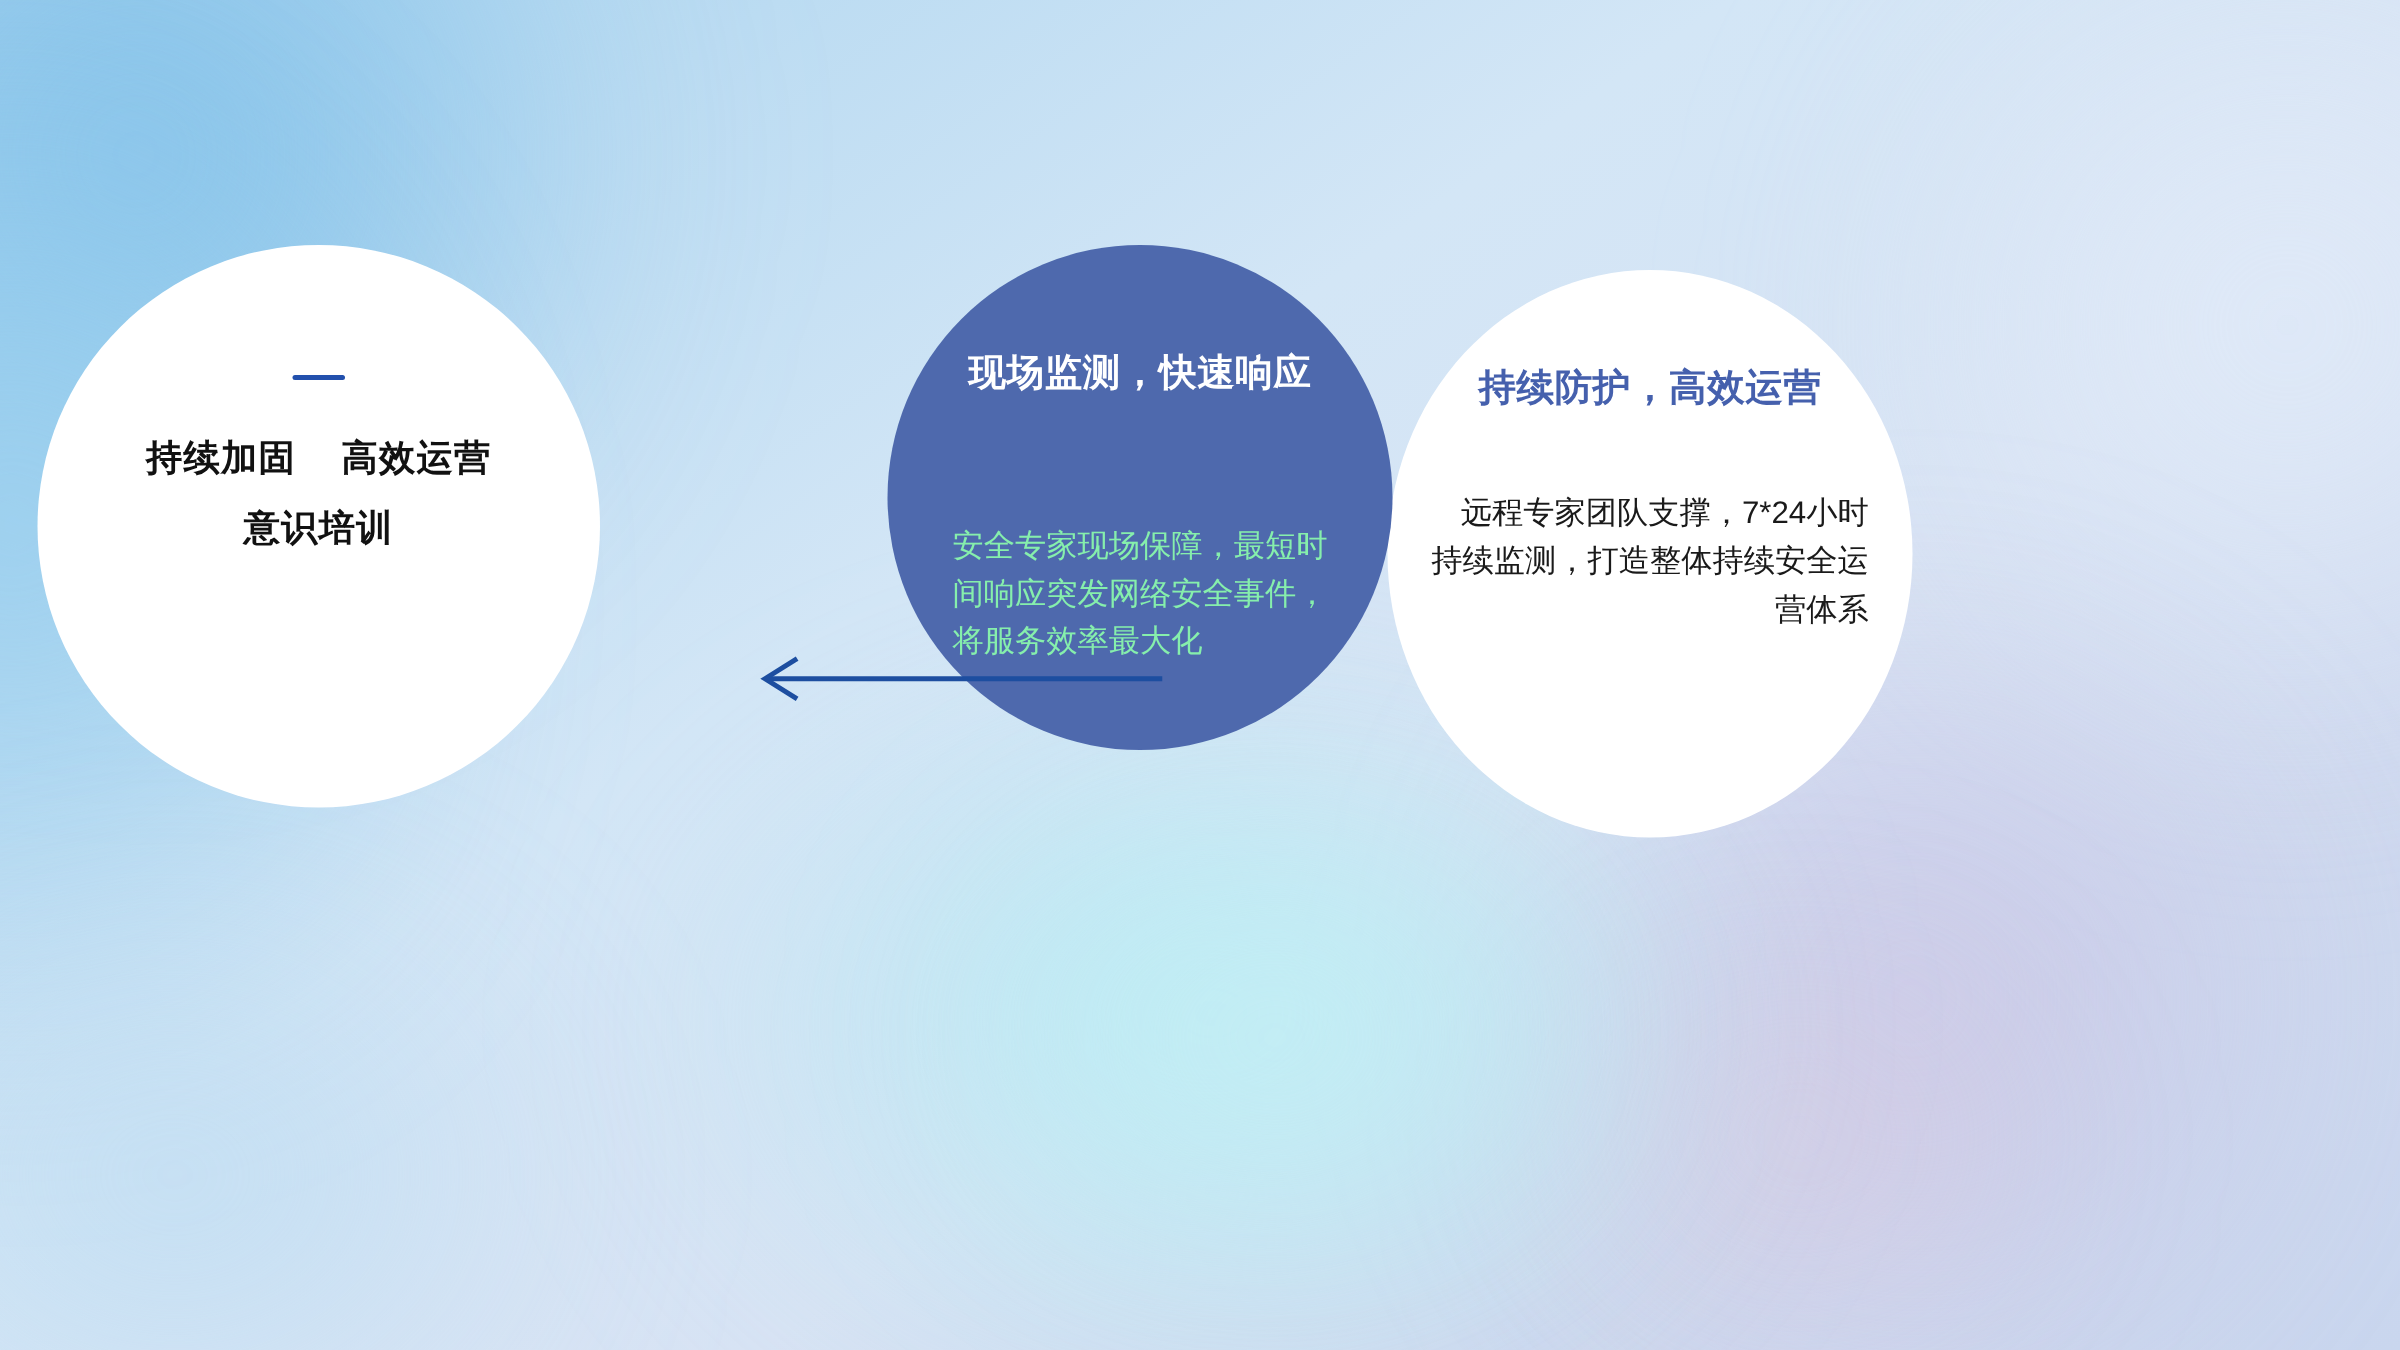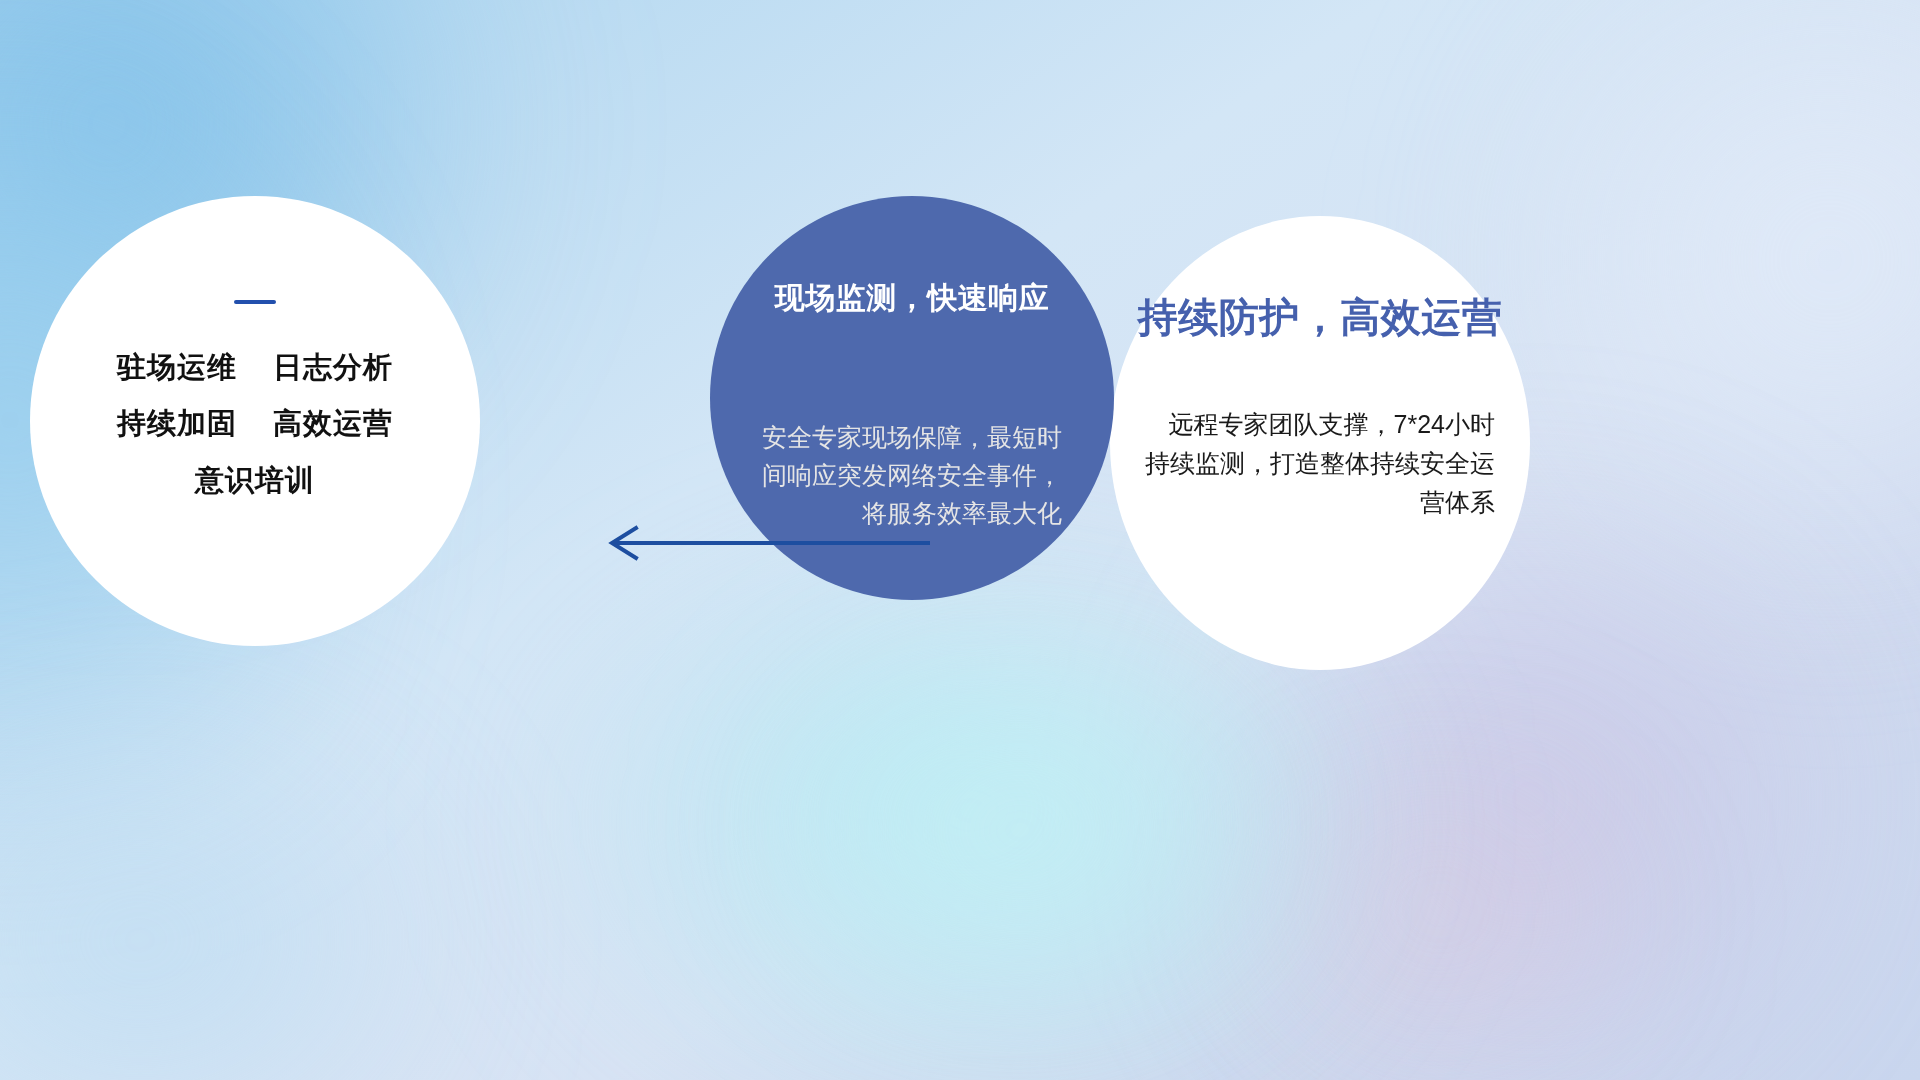--- a/index.html
+++ b/index.html
@@ -83,26 +83,26 @@
     text-align:center;
   }
   .left-line.last{margin-bottom:0;}
 
   .mid-title{
     font-size:30px;font-weight:bold;color:#ffffff;
     letter-spacing:.5px;white-space:nowrap;
     margin-bottom:54px;text-align:center;
   }
   .mid-body{
-    font-size:25px;color:#e5e5e5;line-height:1.52;
-    text-align:right;width:300px;
+    font-size:25px;color:#86efac;line-height:1.52;
+    text-align:left;width:300px;
   }
 
   .right-title{
-    font-size:40px;font-weight:bold;color:#4560ad;
+    font-size:30px;font-weight:bold;color:#4560ad;
     letter-spacing:.5px;white-space:nowrap;
     margin-bottom:60px;text-align:center;
   }
   .right-body{
     font-size:25px;color:#1a1a1a;line-height:1.55;
     text-align:right;width:350px;
   }
 
   
   .arrow-wrap{
@@ -119,21 +119,20 @@
   <div class="bg-blob blob-leftedge"></div>
   <div class="bg-blob blob-bottomleft"></div>
   <div class="bg-blob blob-rightpale"></div>
   <div class="bg-blob blob-lavender"></div>
   <div class="bg-blob blob-pink"></div>
   <div class="bg-blob blob-cyan"></div>
   <div class="bg-blob blob-cyan2"></div>
 
   <div class="circle circle-left">
     <div class="dash-accent"></div>
-    <div class="left-line">驻场运维    日志分析</div>
     <div class="left-line">持续加固    高效运营</div>
     <div class="left-line last">意识培训</div>
   </div>
 
   <div class="arrow-wrap">
     <svg width="330" height="50" viewBox="0 0 330 50">
       <line x1="330" y1="25" x2="14" y2="25" stroke="#1d4ea0" stroke-width="4"></line>
       <polyline points="36,10 12,25 36,40" fill="none" stroke="#1d4ea0" stroke-width="4" stroke-linecap="square" stroke-linejoin="miter"></polyline>
     </svg>
   </div>

